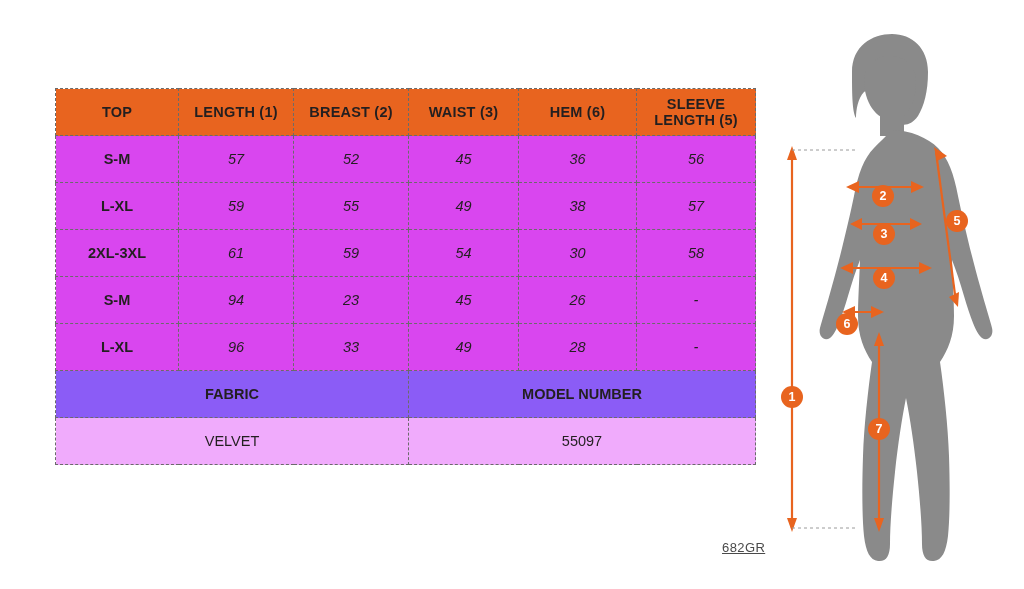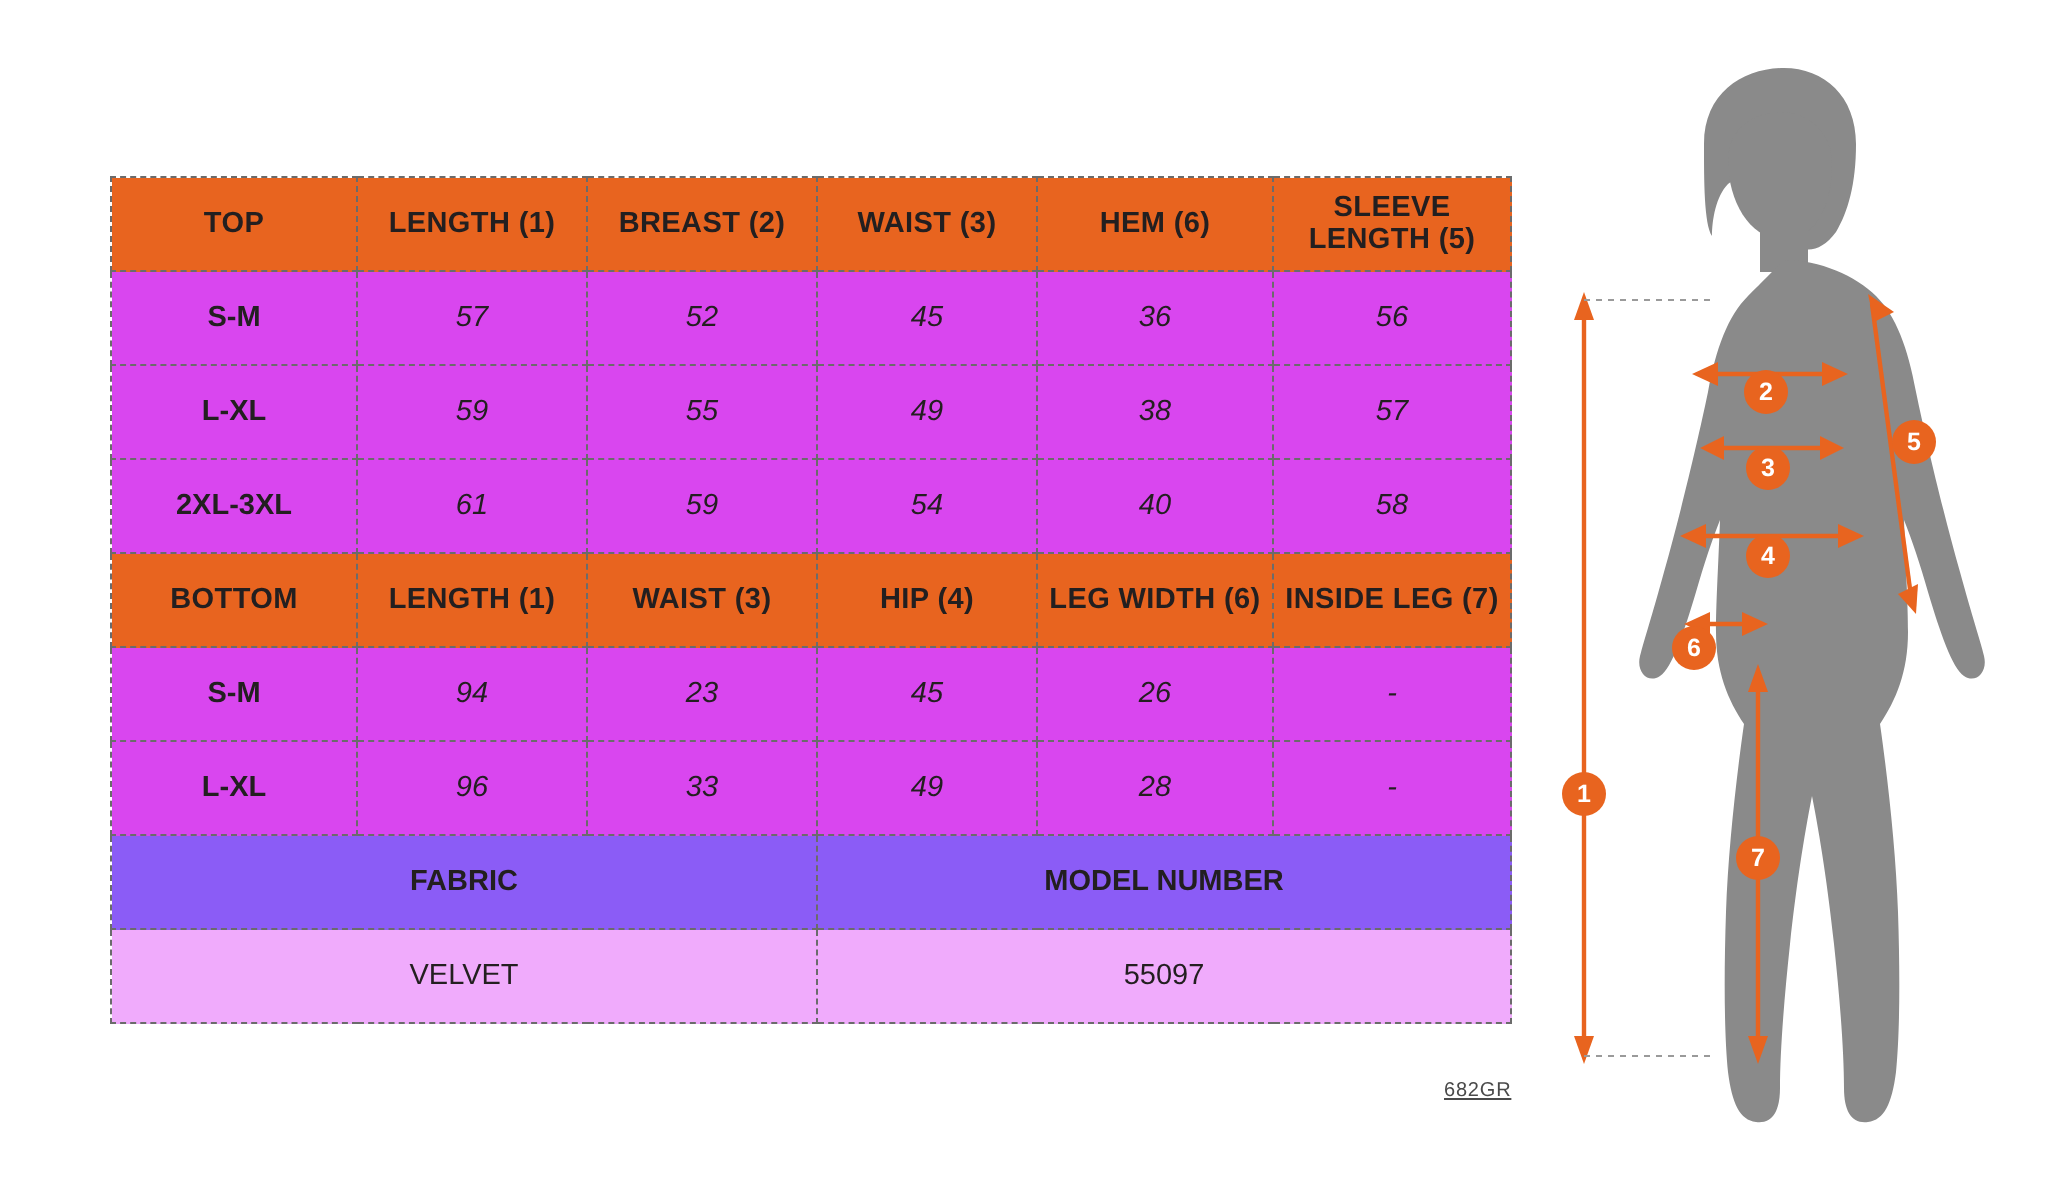--- a/index.html
+++ b/index.html
@@ -75,21 +75,21 @@
   col.c2 { width: 115px; }
   col.c3 { width: 110px; }
   col.c4 { width: 118px; }
   col.c5 { width: 119px; }
 
   
   #model-code {
     position: absolute;
     left: 722px;
     top: 540px;
-    font-size: 10px;
+    font-size: 13px;
     color: #4a4a4a;
     letter-spacing: .4px;
     text-decoration: underline;
   }
 
   
   #figure-area {
     position: absolute;
     left: 760px;
     top: 20px;
@@ -154,32 +154,24 @@
       <td class="value">49</td>
       <td class="value">38</td>
       <td class="value">57</td>
     </tr>
 
     <tr class="data-row">
       <td class="rowlabel">2XL-3XL</td>
       <td class="value">61</td>
       <td class="value">59</td>
       <td class="value">54</td>
-      <td class="value">40</td>
+      <td class="value">30</td>
       <td class="value">58</td>
     </tr>
 
-    <tr class="hdr-row">
-      <td>BOTTOM</td>
-      <td>LENGTH (1)</td>
-      <td>WAIST (3)</td>
-      <td>HIP (4)</td>
-      <td>LEG WIDTH (6)</td>
-      <td>INSIDE LEG (7)</td>
-    </tr>
 
     <tr class="data-row">
       <td class="rowlabel">S-M</td>
       <td class="value">94</td>
       <td class="value">23</td>
       <td class="value">45</td>
       <td class="value">26</td>
       <td class="value">-</td>
     </tr>
 

